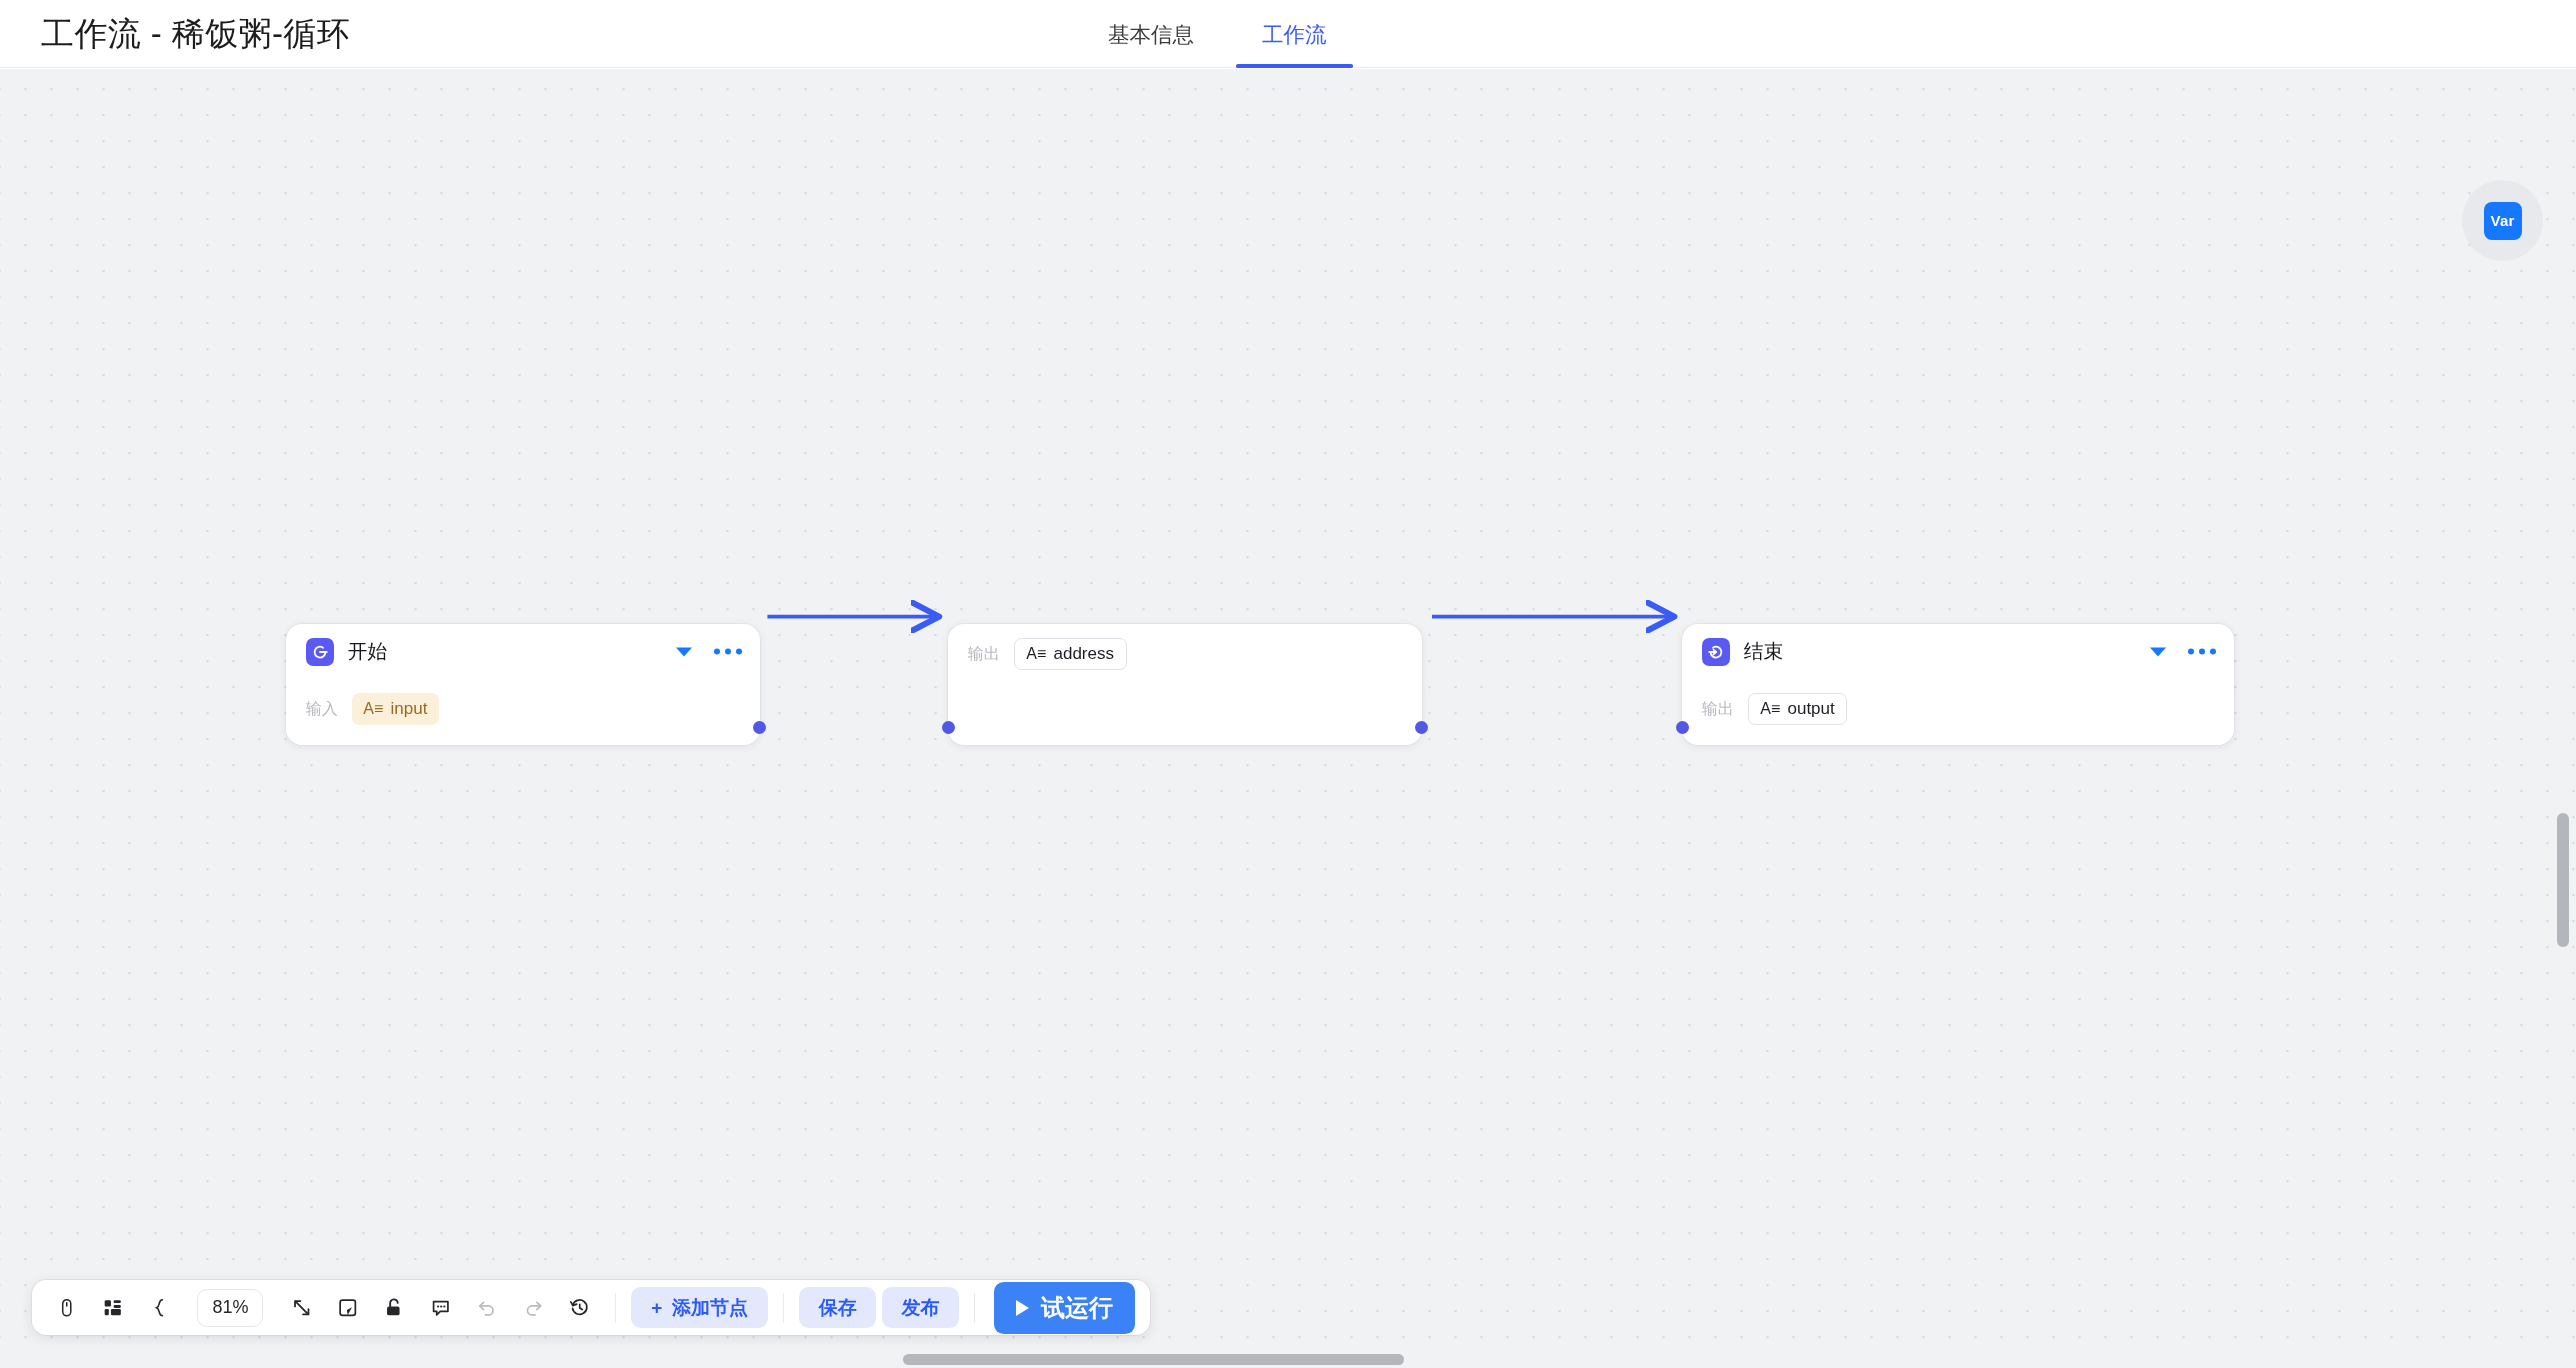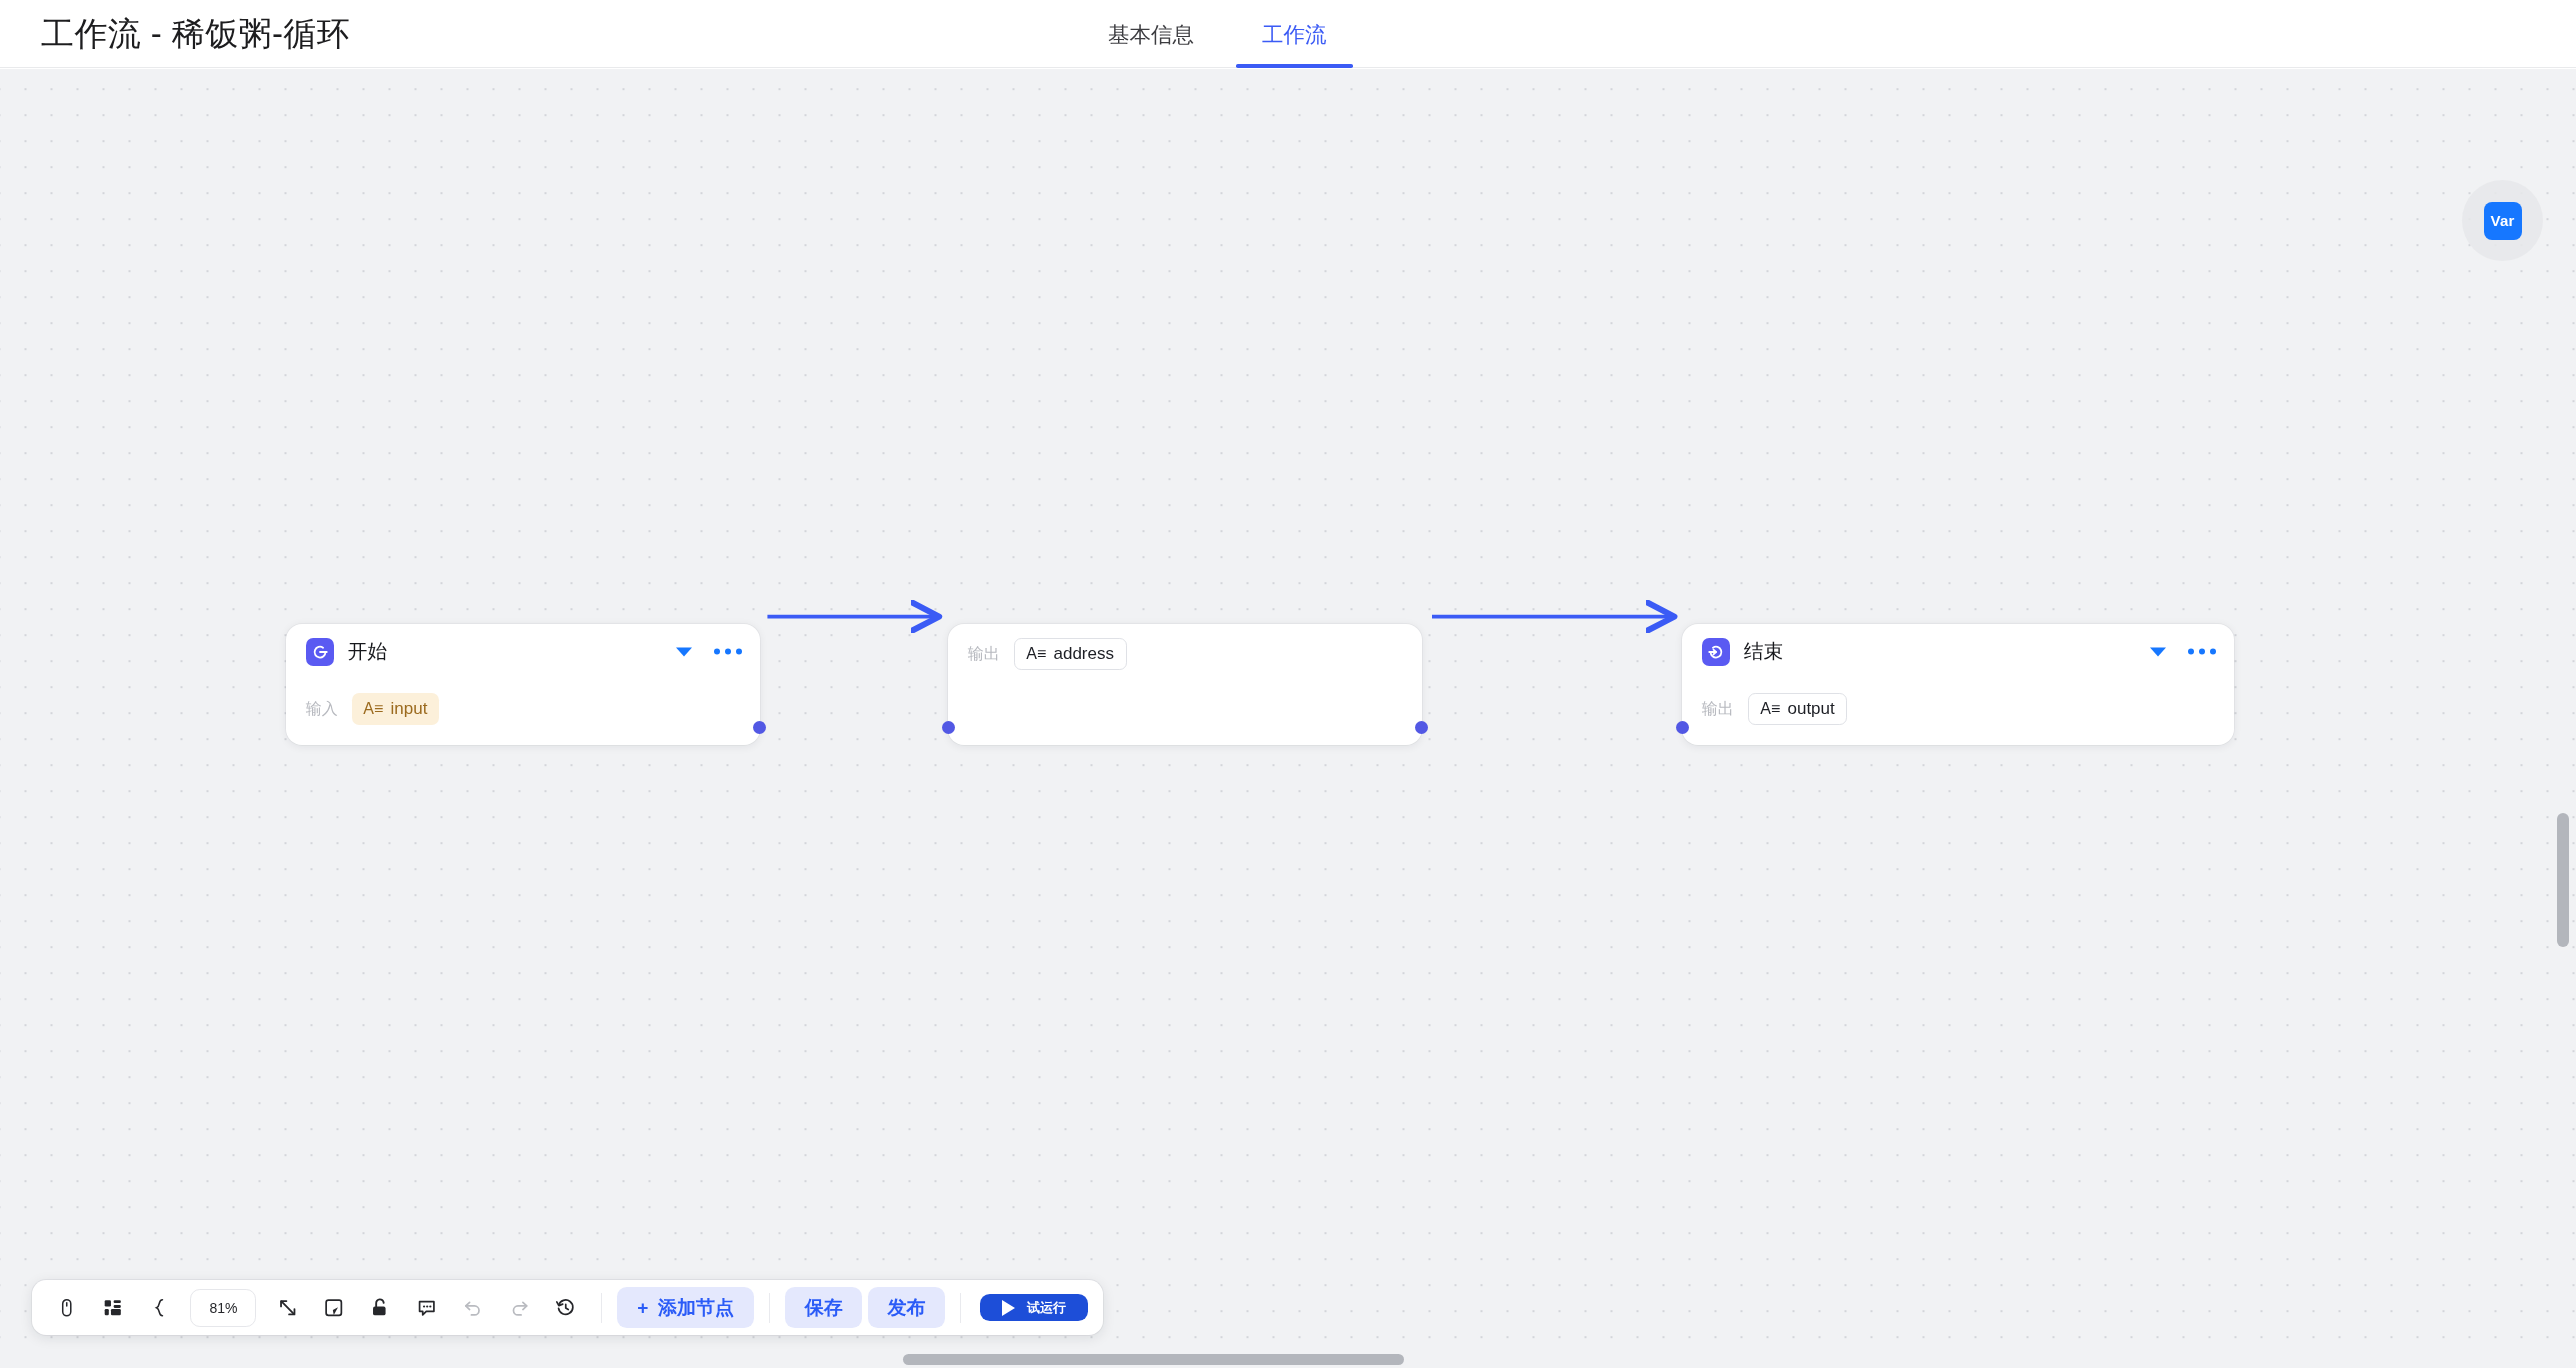--- a/index.html
+++ b/index.html
@@ -144,33 +144,33 @@
   .tb-btn {
     width: 41px; height: 41px; border-radius: 9px;
     display: flex; align-items: center; justify-content: center;
     cursor: pointer; color: #26272b; flex: 0 0 auto;
   }
   .tb-btn svg { display: block; }
   .zoom-pill {
     height: 38px; min-width: 66px; border-radius: 9.8px;
     border: 0.9px solid #e6e7eb; background: #fff;
     display: flex; align-items: center; justify-content: center;
-    font-size: 14px; color: #26272b; cursor: pointer;
-    margin: 0 5px;
+    font-size: 18px; color: #26272b; cursor: pointer;
+    margin: 0 12px;
   }
   .tb-sep { width: 0.9px; height: 30px; background: #e9eaee; margin: 0 9.8px; }
   .pill-btn {
     height: 41px; border-radius: 9.8px; background: #e4e8fd;
     color: #2a5bf7; font-size: 19px; font-weight: 600;
     display: flex; align-items: center; justify-content: center;
     gap: 9.8px; padding: 0 19.7px; cursor: pointer; white-space: nowrap;
   }
   .run-btn {
-    height: 27px; border-radius: 9.8px; background: #1d4ed8;
-    color: #ffffff; font-size: 13px; font-weight: 600;
+    height: 52px; border-radius: 9.8px; background: #3b82f6;
+    color: #ffffff; font-size: 24px; font-weight: 600;
     display: flex; align-items: center; justify-content: center;
     gap: 11.6px; padding: 0 22.4px; cursor: pointer; white-space: nowrap;
     margin-left: 3.6px;
   }
   .run-tri {
     width: 0; height: 0;
     border-top: 8px solid transparent;
     border-bottom: 8px solid transparent;
     border-left: 13.4px solid #ffffff;
   }

